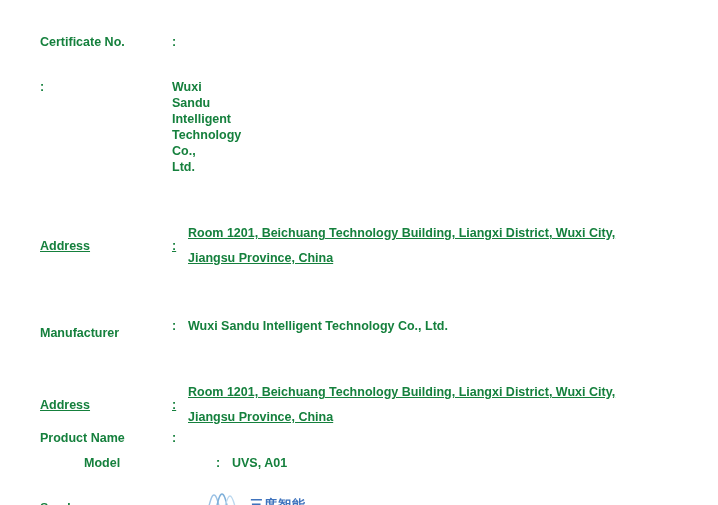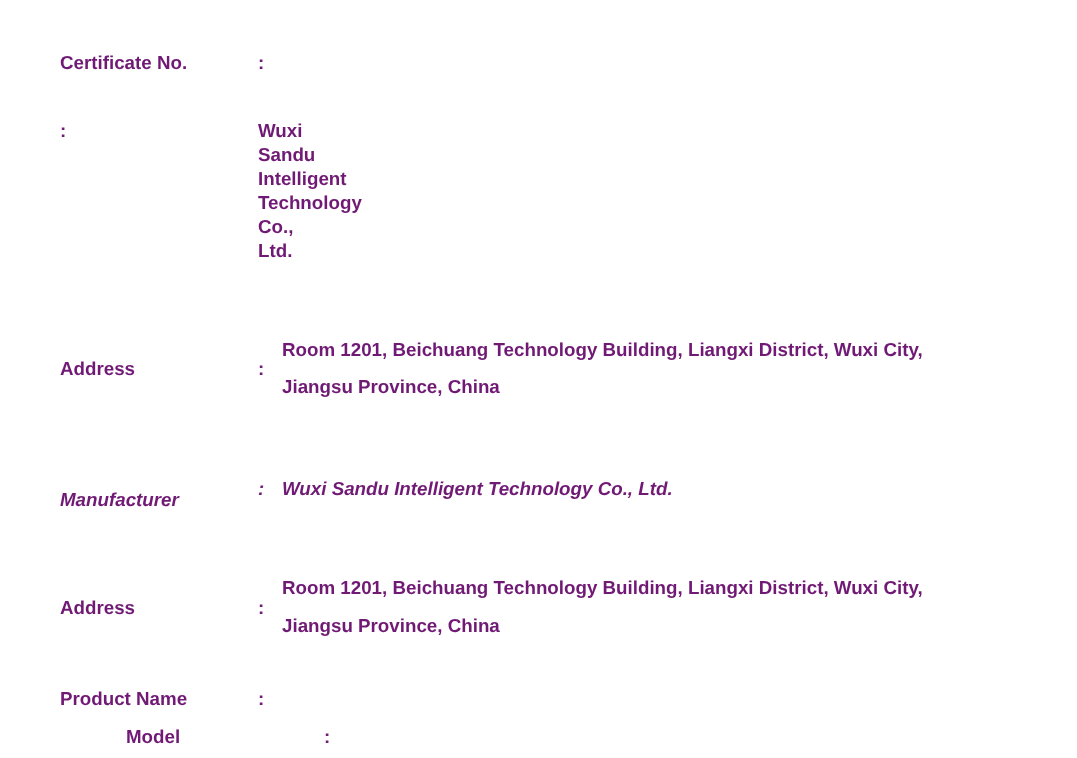--- a/index.html
+++ b/index.html
@@ -23,39 +23,39 @@
   }
   .row {
     display: grid;
     grid-template-columns: 132px 16px 1fr;
     align-items: start;
   }
   .cell {
     font-size: 12.5px;
     font-weight: bold;
     line-height: 16px;
-    color: #701a75;
+    color: #15803d;
     white-space: nowrap;
   }
   .value-cell {
     white-space: normal;
   }
   .value-cell .vline { display: block; }
 
   
   .r-cert        { margin-top: 34px; }
   .r-applicant   { margin-top: 29px; }
   .r-address1    { margin-top: 46px; min-height: 50px; }
-  .r-manufacturer{ margin-top: 47px; min-height: 30px; font-style: italic; }
+  .r-manufacturer{ margin-top: 47px; min-height: 30px; }
   .r-address2    { margin-top: 32px; min-height: 50px; }
-  .r-product     { margin-top: 28px; }
+  .r-product     { }
   .r-model       { margin-top:  9px; margin-left: 44px; }
   .r-trade       { margin-top: 19px; min-height: 36px; align-items: center; }
 
-  .r-address1 .cell, .r-address2 .cell { line-height: 25px; }
+  .r-address1 .cell, .r-address2 .cell { line-height: 25px; text-decoration: underline; }
   .r-address1 .label-cell, .r-address1 .colon-cell,
   .r-address2 .label-cell, .r-address2 .colon-cell { align-self: center; line-height: 16px; }
   .r-manufacturer .label-cell { align-self: center; }
   .r-manufacturer .colon-cell, .r-manufacturer .value-cell { align-self: start; }
 
   
   .trade-logo {
     display: flex;
     align-items: center;
     padding-left: 12px;
@@ -120,20 +120,21 @@
   </div>
 
   <div class="row r-product">
     <div class="cell label-cell">Product Name</div>
     <div class="cell colon-cell">:</div>
   </div>
 
   <div class="row r-model">
     <div class="cell label-cell">Model</div>
     <div class="cell colon-cell">:</div>
+    <div class="cell value-cell">UVS, A01</div>
   </div>
 
   <div class="row r-trade">
     <div class="cell label-cell">Sandu</div>
     <div class="cell colon-cell">:</div>
     <div class="value-cell">
       <div class="trade-logo">
         <svg class="wave-icon" width="44" height="34" viewBox="0 0 44 34" fill="none" xmlns="http://www.w3.org/2000/svg">
           <path d="M2,31 C8,31 9,4 14,4 C19,4 20,31 26,31" stroke-width="1.4" fill="none" stroke="#9cc2e5"></path>
           <path d="M10,31 C16,31 17,3 22,3 C27,3 28,31 34,31" stroke-width="1.4" fill="none" stroke="#7fb0da"></path>

